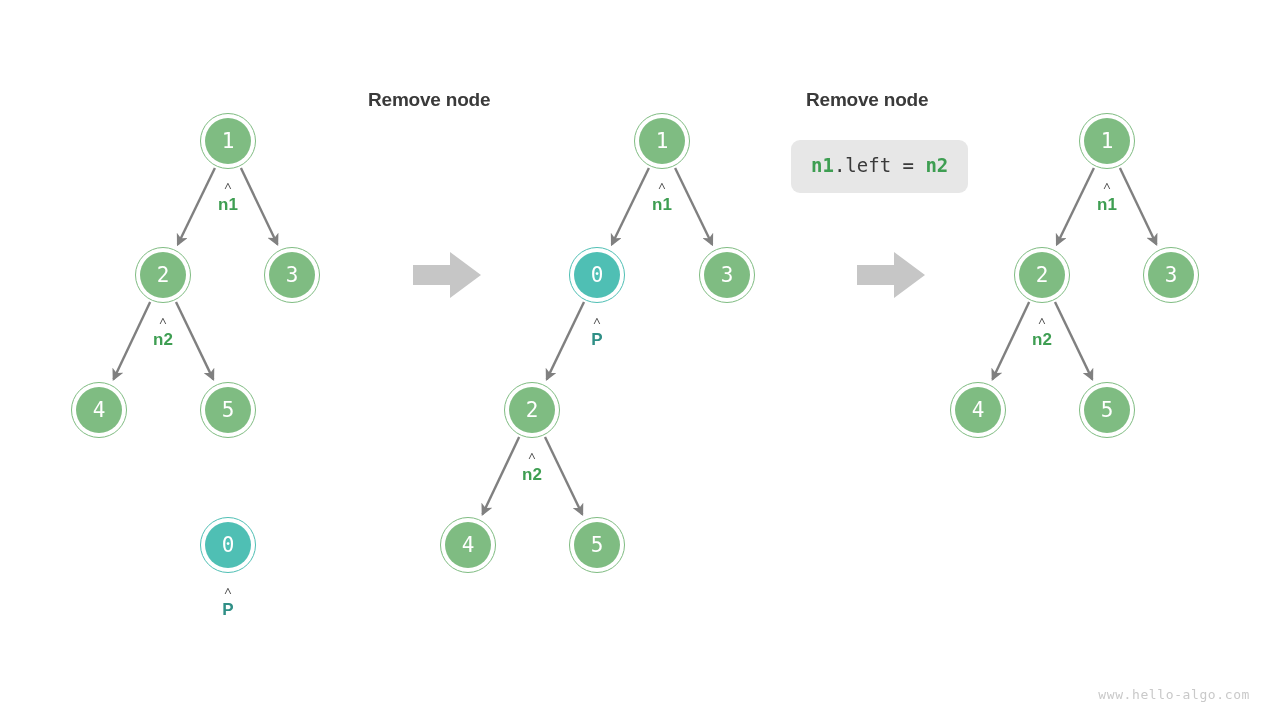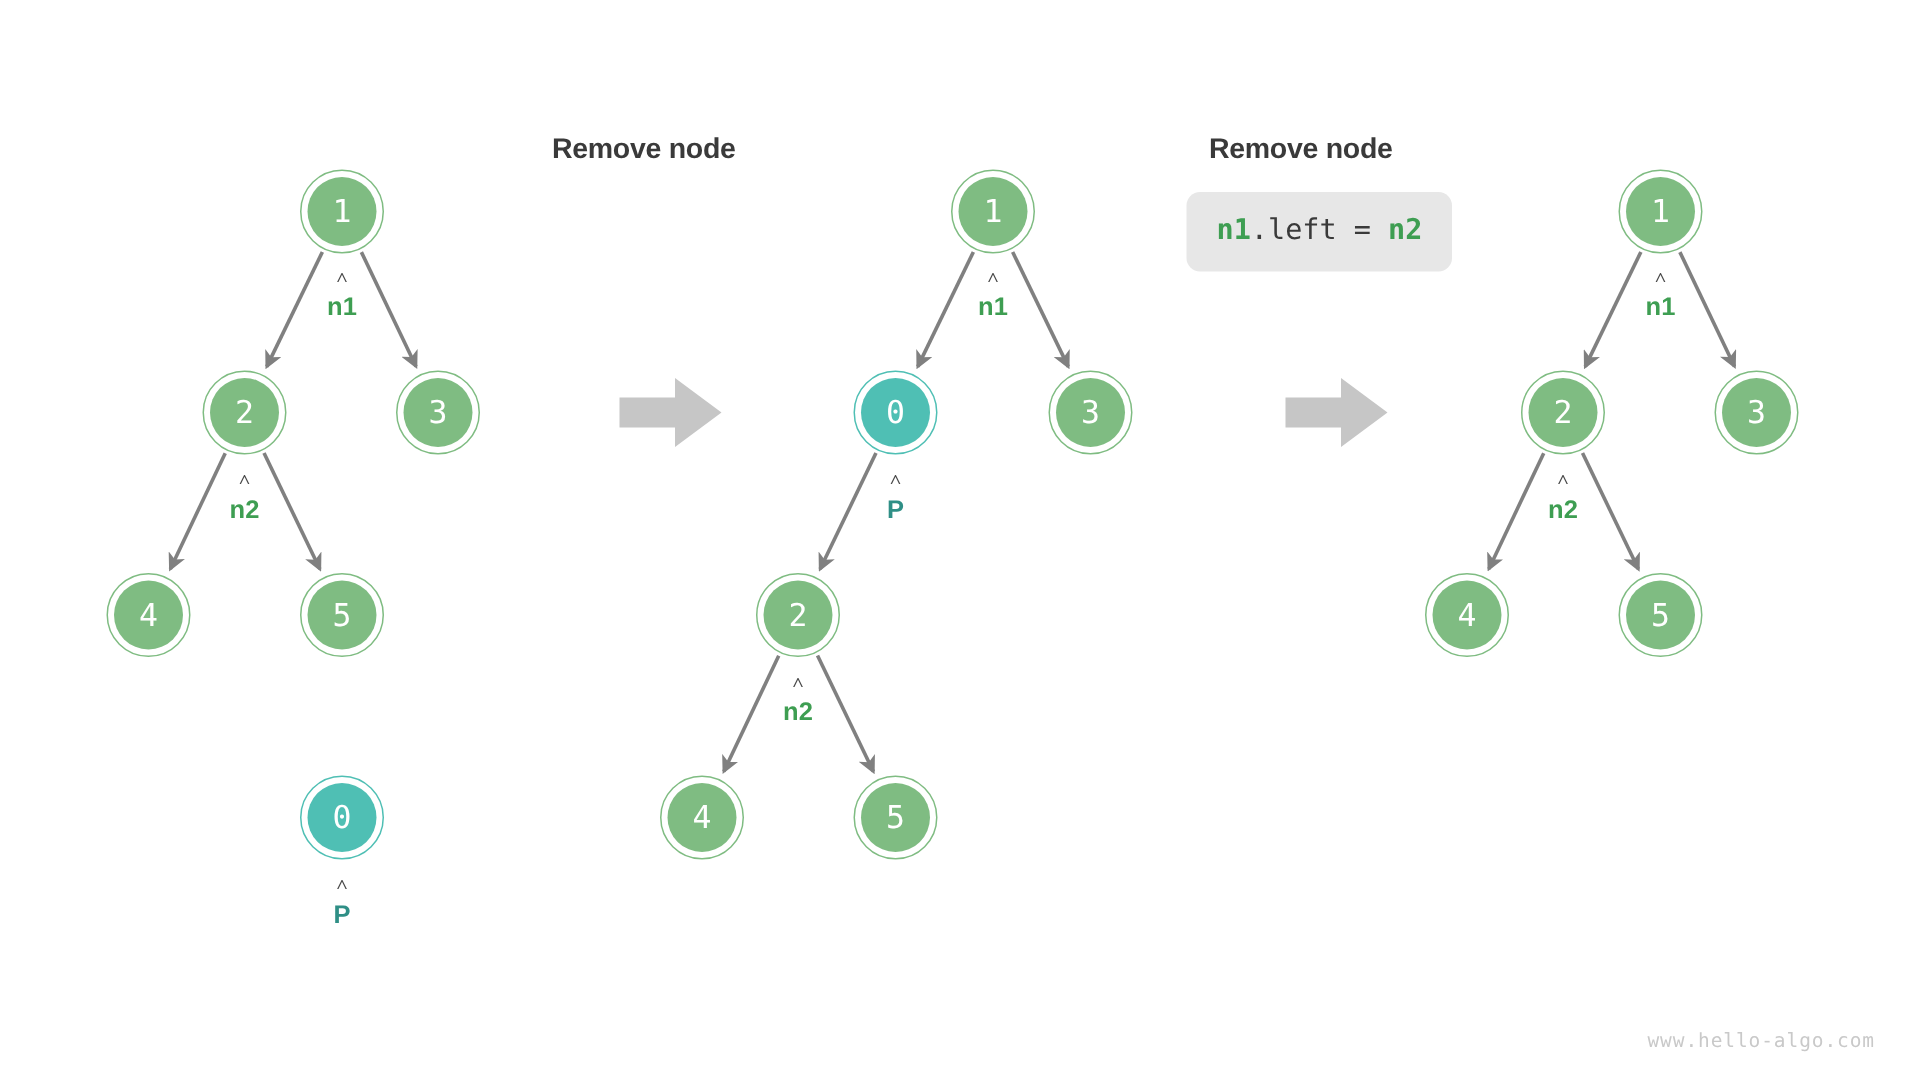--- a/index.html
+++ b/index.html
@@ -162,21 +162,21 @@
       </g>
     <g id="step-arrow-group">
         <path d="M413,265 L450,265 L450,252 L481,275 L450,298 L450,285 L413,285 Z" fill="#c6c6c6"></path>
         <path d="M857,265 L894,265 L894,252 L925,275 L894,298 L894,285 L857,285 Z" fill="#c6c6c6"></path>
       </g>
   </svg>
 
   <div class="panel-title" style="left:368px; top:89px;">Remove node</div>
   <div class="panel-title" style="left:806px; top:89px;">Remove node</div>
 
-  <div class="code-box" id="code-remove" style="left:791px; top:128px;">
+  <div class="code-box" id="code-remove" style="left:791px; top:140px;">
       <span class="code-line"><span class="tok-var">n1</span><span class="tok-plain">.left = </span><span class="tok-var">n2</span></span>
     </div>
 
   <div id="nodes-layer">
       <div class="node green" style="left: 200px; top: 113px;">
         <div class="inner">
           <span class="val">1</span>
         </div>
       </div>
       <div class="node green" style="left: 135px; top: 247px;">

